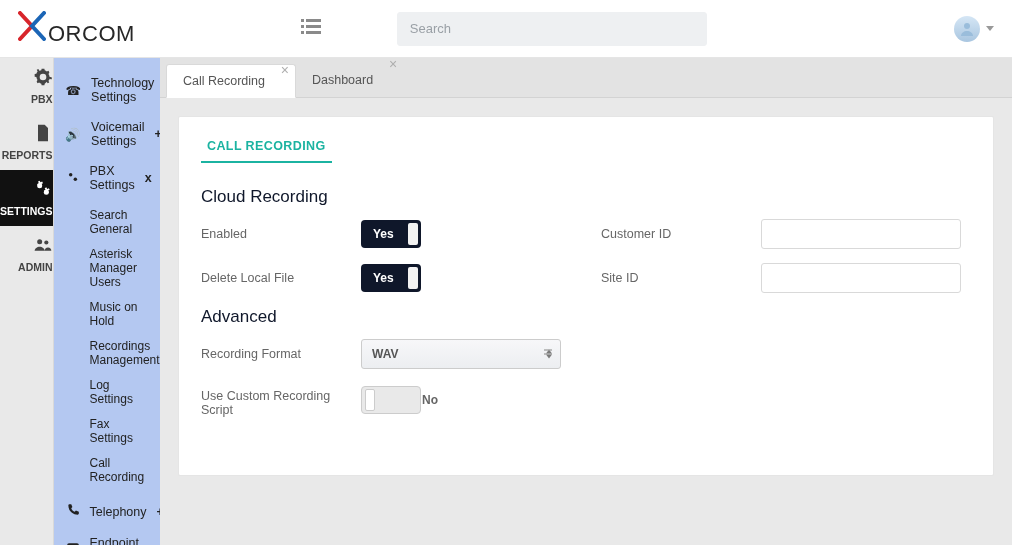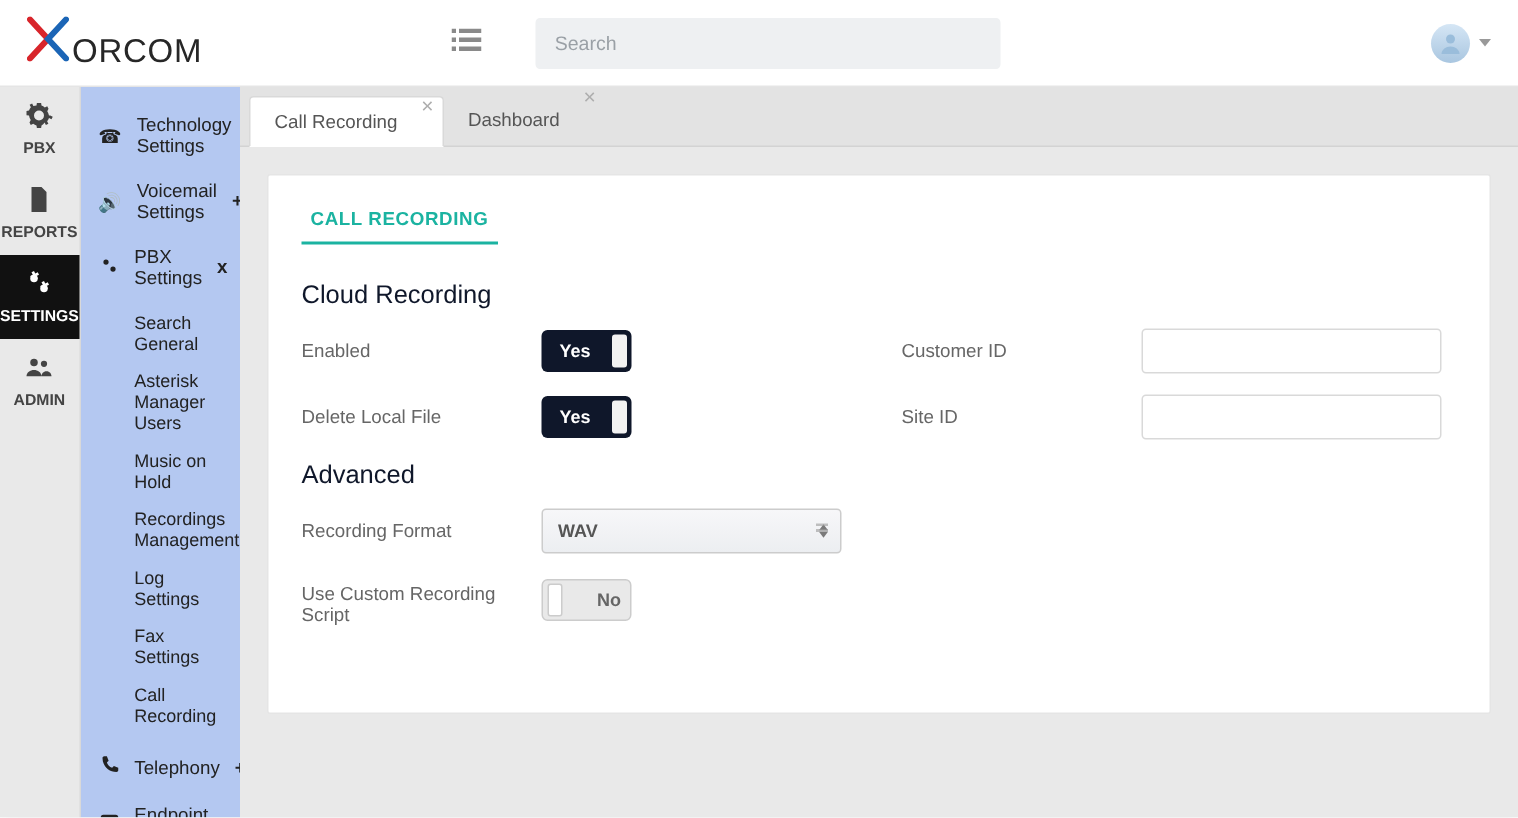--- a/index.html
+++ b/index.html
@@ -5,34 +5,34 @@
   * { box-sizing: border-box; }
   html, body { margin: 0; padding: 0; font-family: "Helvetica Neue", Arial, sans-serif; font-size: 13px; color: #333; }
   .app { width: 1012px; height: 545px; background: #fff; position: relative; box-shadow: 0 4px 14px rgba(0,0,0,0.18); overflow: hidden; }
 
   
   .topbar { height: 58px; border-bottom: 1px solid #e5e5e5; display: flex; align-items: center; padding: 0 18px; gap: 36px; }
   .logo { display: flex; align-items: baseline; font-weight: 700; font-size: 22px; letter-spacing: 0.5px; color: #272727; }
   .logo svg { height: 30px; width: 28px; margin-right: 2px; }
   .logo .brand-rest { font-weight: 400; }
   .list-icon { margin-left: 130px; color: #888; }
-  .search { flex: 0 0 310px; }
+  .search { flex: 0 0 310px; margin-left: 40px; }
   .search input { width: 100%; height: 34px; background: #eef0f2; border: 1px solid #eef0f2; border-radius: 3px; padding: 0 12px; font-size: 13px; color: #555; outline: none; }
   .search input::placeholder { color: #9aa0a6; }
   .topbar-spacer { flex: 1; }
   .userbtn { display: flex; align-items: center; gap: 6px; }
   .avatar { width: 26px; height: 26px; border-radius: 50%; background: linear-gradient(#d5e6f5,#a9c6e0); display: inline-flex; align-items: center; justify-content: center; color: #7a96ad; }
   .caret-down { width: 0; height: 0; border-left: 4px solid transparent; border-right: 4px solid transparent; border-top: 5px solid #999; }
 
   
   .body { position: absolute; top: 58px; bottom: 0; left: 0; right: 0; display: flex; }
 
   
   .rail { width: 70px; background: #e9e9e9; display: flex; flex-direction: column; border-right: 1px solid #d9d9d9; }
-  .rail .item { display: flex; flex-direction: column; align-items: center; justify-content: center; height: 56px; gap: 3px; font-size: 10.5px; font-weight: 700; color: #444; cursor: pointer; text-transform: uppercase; }
+  .rail .item { display: flex; flex-direction: column; align-items: flex-end; justify-content: center; height: 56px; gap: 3px; font-size: 10.5px; font-weight: 700; color: #444; cursor: pointer; text-transform: uppercase; }
   .rail .item.active { background: #111; color: #fff; }
   .rail .item svg { width: 20px; height: 20px; }
   .rail .item .ico { font-size: 18px; line-height: 1; }
 
   
   .sidemenu { width: 186px; background: #b4c8f1; padding: 10px 0; font-size: 12.5px; color: #222; overflow: hidden; }
   .sidemenu .group { display: flex; align-items: center; padding: 8px 12px; cursor: pointer; gap: 10px; }
   .sidemenu .group .gicon { width: 16px; text-align: center; }
   .sidemenu .group .glabel { flex: 1; }
   .sidemenu .group .gact { width: 12px; text-align: right; font-weight: 700; }
@@ -63,21 +63,21 @@
   .select .up-down .u { border-bottom: 4px solid #7a7a7a; }
   .select .up-down .d { border-top: 4px solid #7a7a7a; }
 
   
   .toggle { width: 60px; height: 28px; border-radius: 4px; position: relative; cursor: pointer; font-weight: 700; font-size: 12px; display: inline-flex; align-items: center; }
   .toggle.on { background: #0f172a; color: #fff; }
   .toggle.on .knob { position: absolute; right: 3px; top: 3px; width: 10px; height: 22px; background: #f2f2f2; border-radius: 2px; }
   .toggle.on .txt { padding-left: 12px; }
   .toggle.off { background: #e9e9e9; color: #666; border: 1px solid #ccc; }
   .toggle.off .knob { position: absolute; left: 3px; top: 2px; width: 10px; height: 22px; background: #fff; border: 1px solid #ccc; border-radius: 2px; }
-  .toggle.off .txt { padding-left: 36px; }
+  .toggle.off .txt { padding-left: 36px; margin-left: 24px; }
 
 </style>
 </head>
 <body>
 
 <div class="app">
 
   <div class="topbar">
     <div class="logo">
       <svg viewBox="0 0 28 30">

